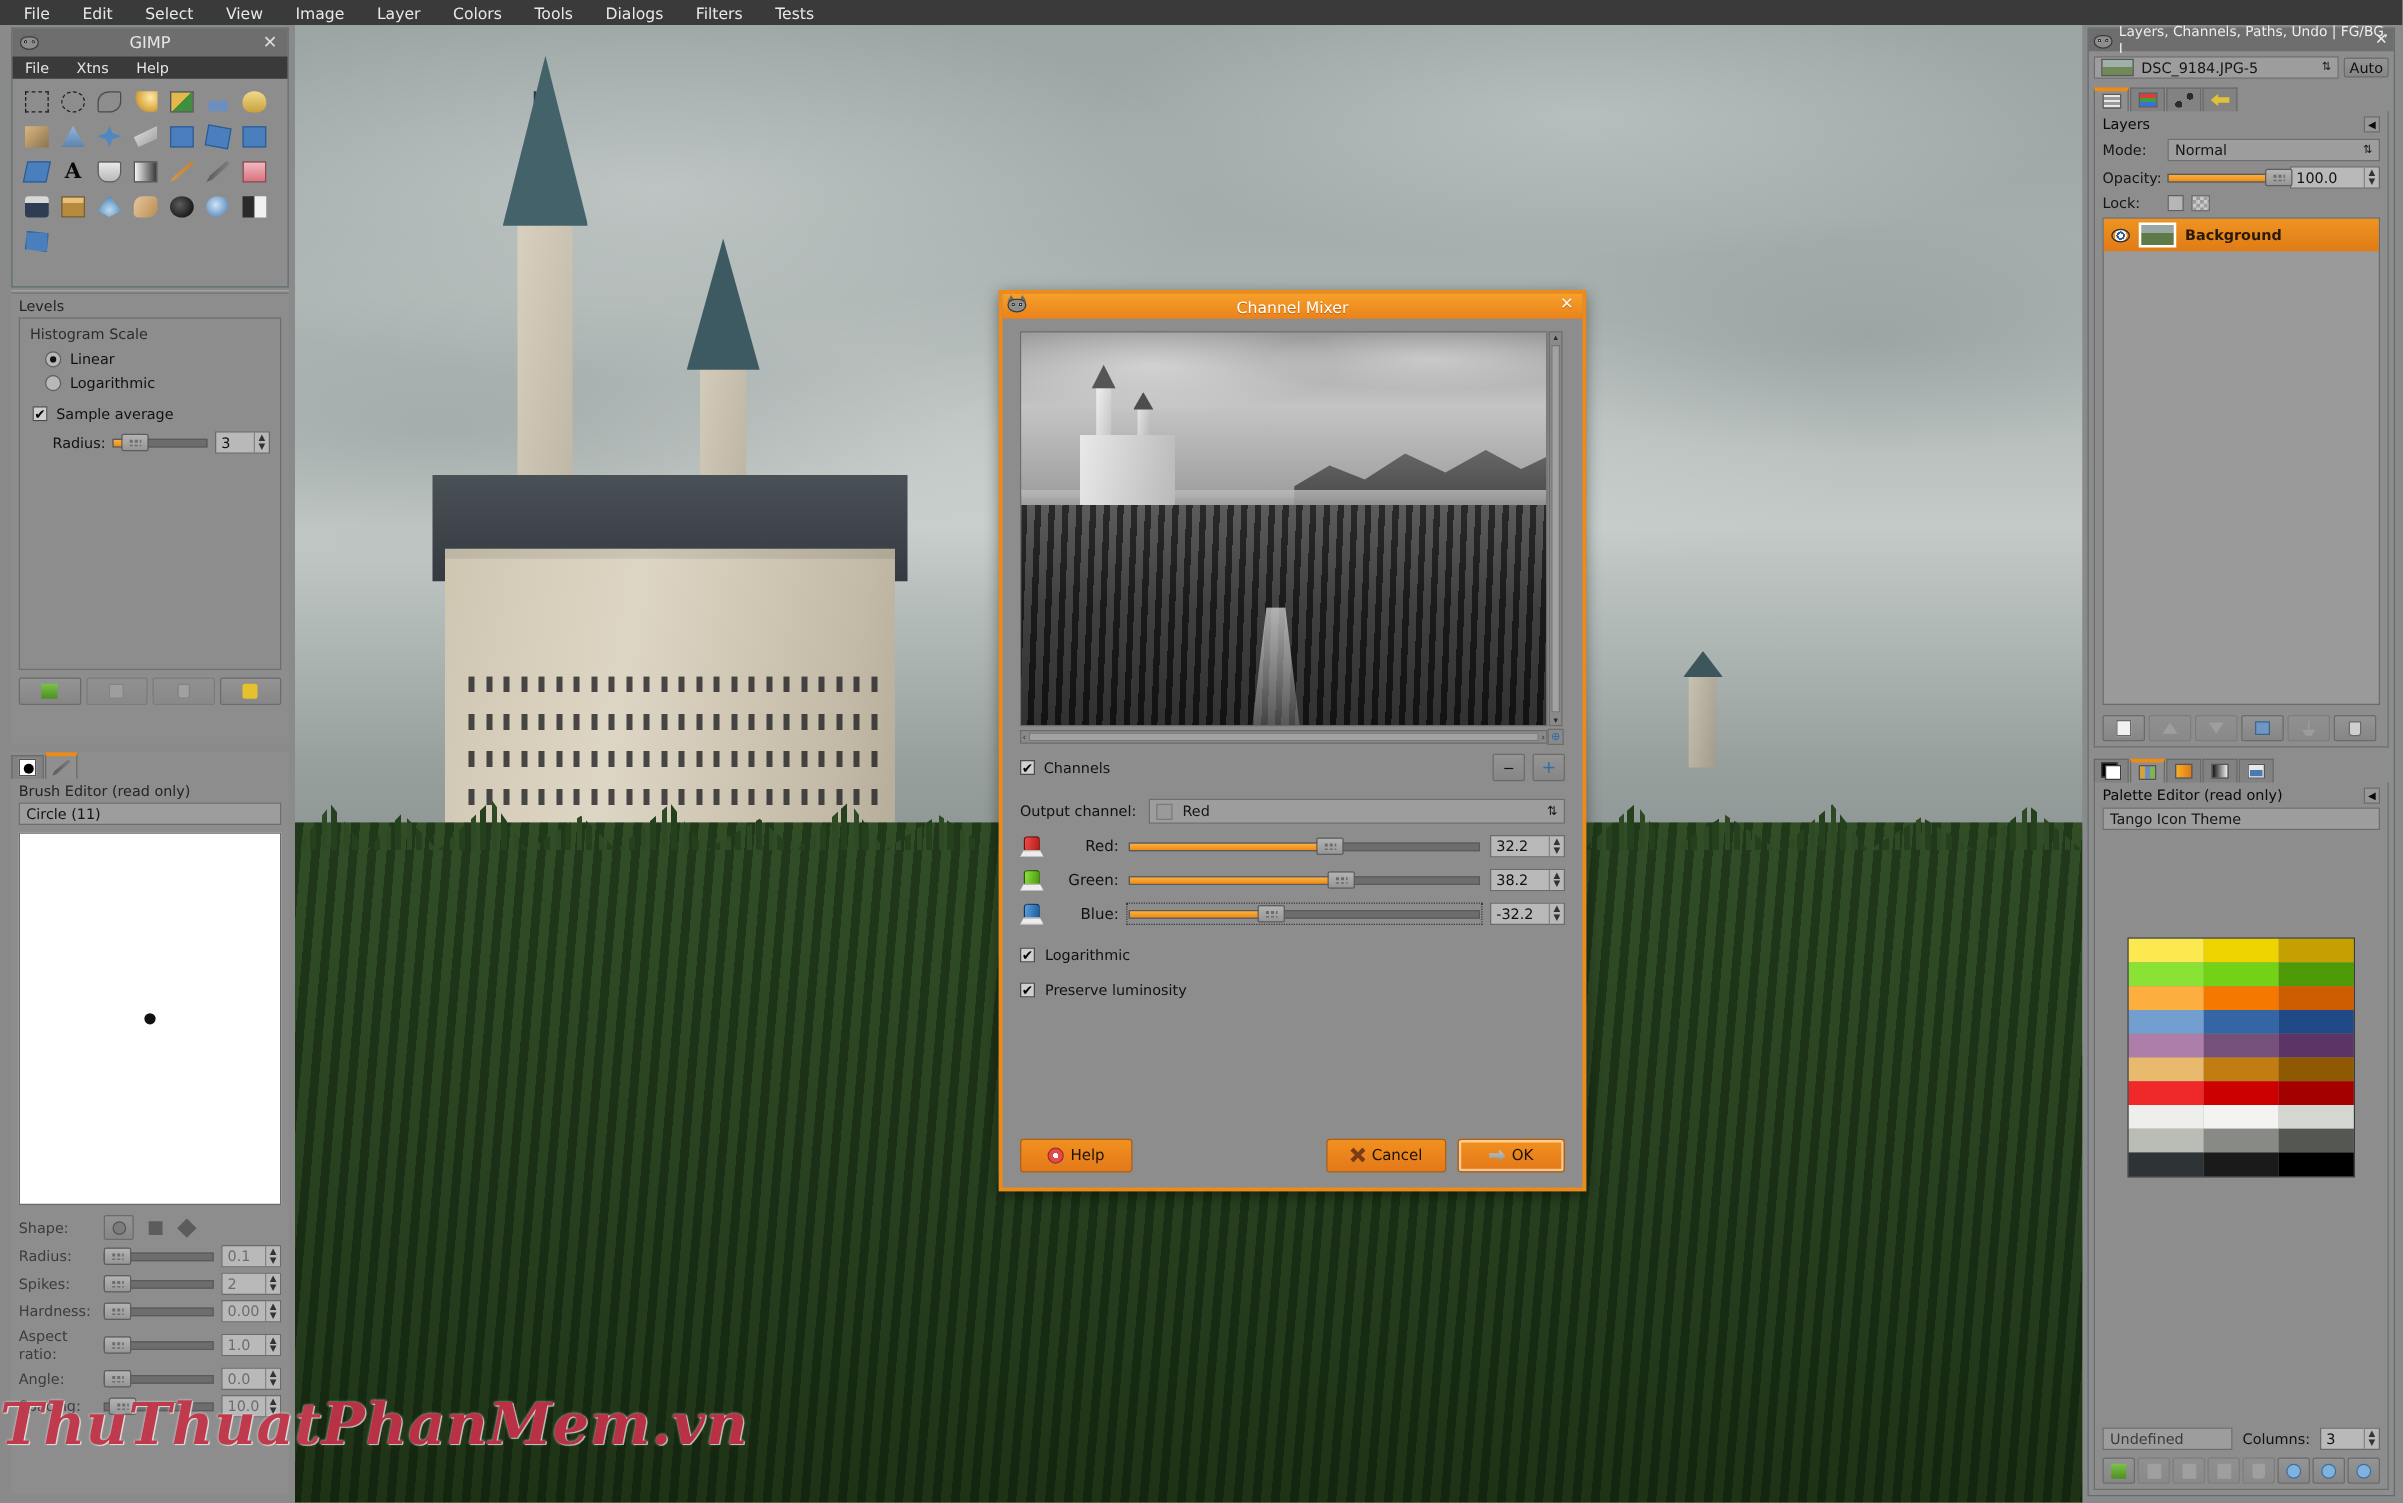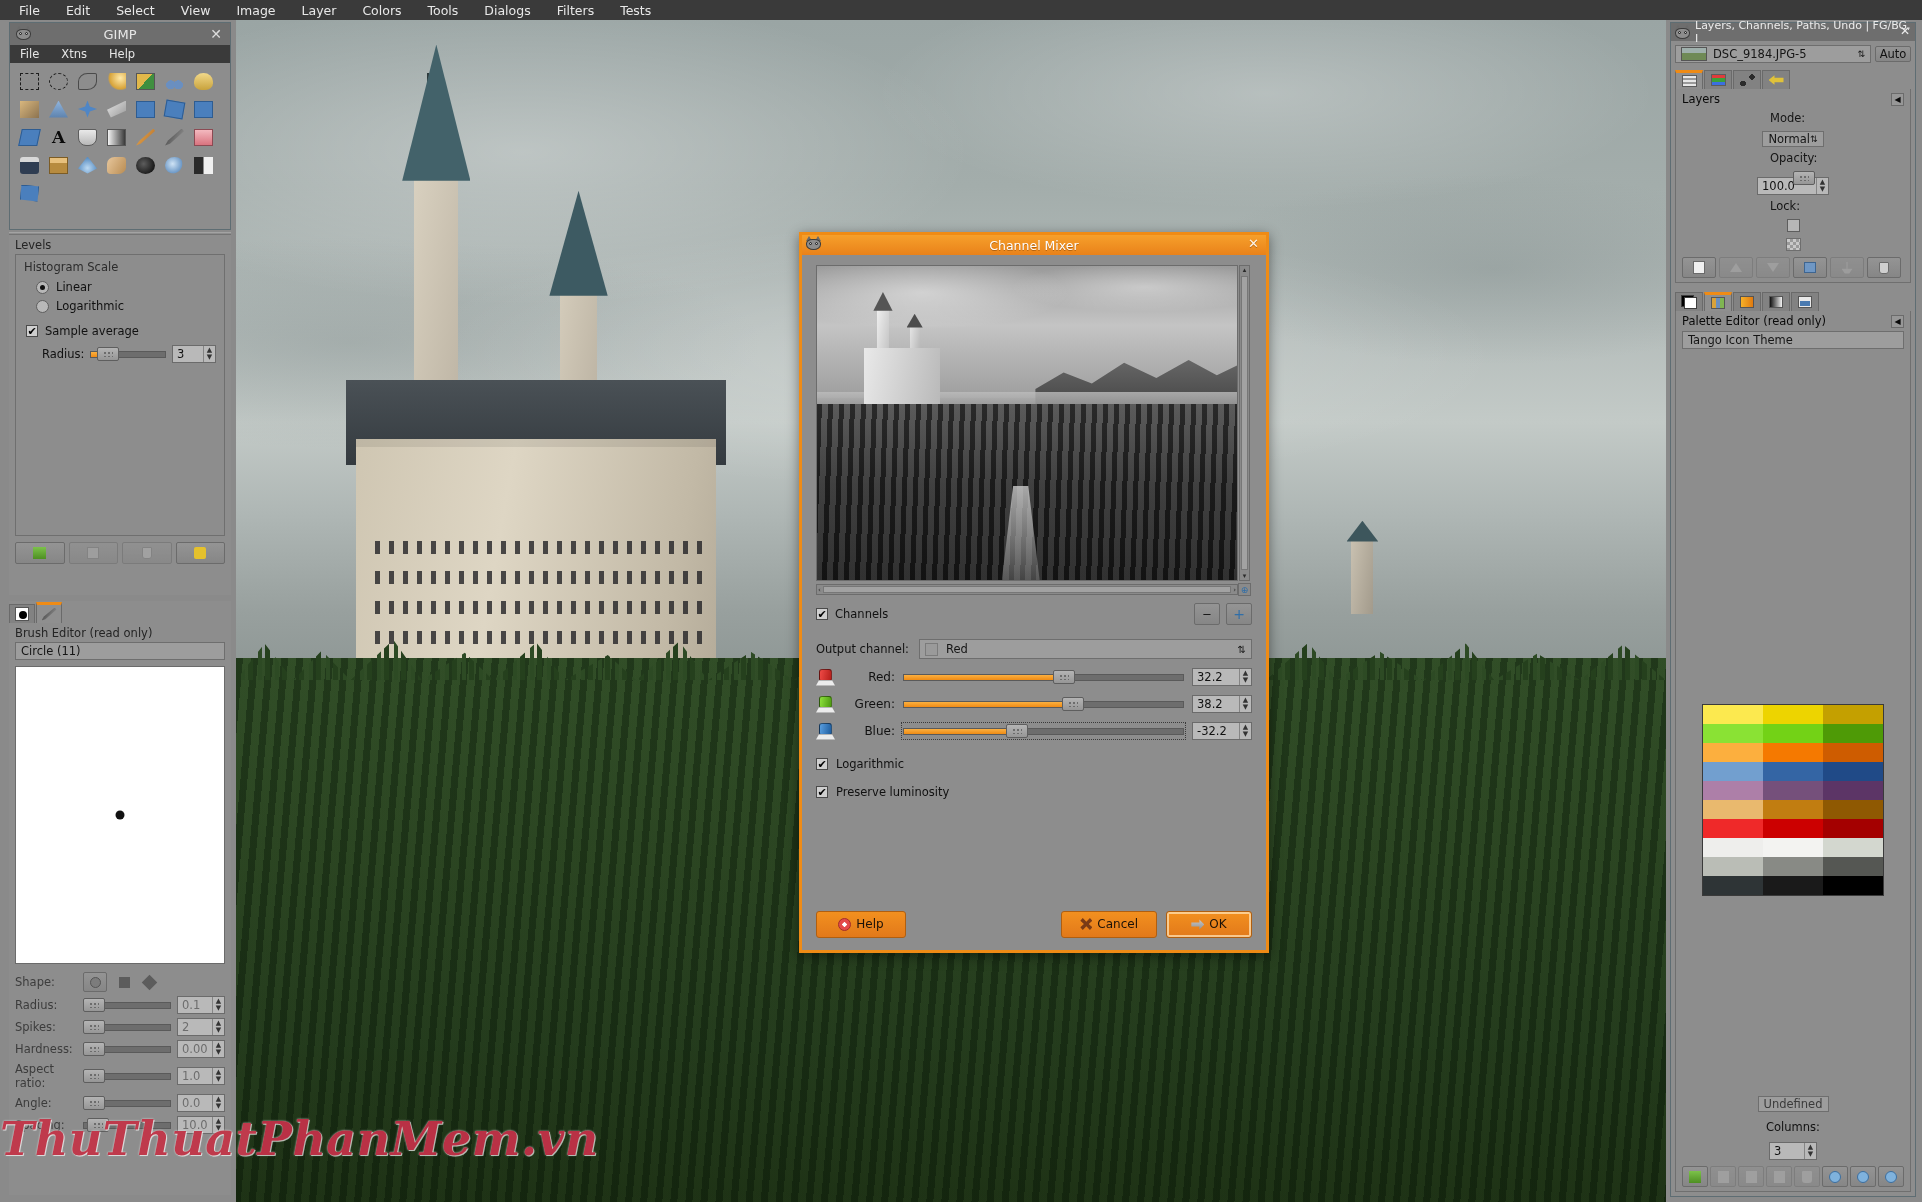--- a/index.html
+++ b/index.html
@@ -303,21 +303,21 @@
   .img-select { display:flex; align-items:center; gap:4px; padding: 4px; }
   .thumb-sm { width:26px; height:14px; border:1px solid #555;
     background: linear-gradient(to bottom,#9fb0ac 0 45%, #6f8a56 45% 100%); flex:0 0 auto; }
   .dock-tabs { display:flex; align-items:flex-end; height:22px; padding-left:4px; gap:1px; }
   .dtab { width:28px; height:19px; background:#828282; border:1px solid #6a6a6a; border-bottom:none;
     display:flex; align-items:center; justify-content:center; }
   .dtab.active { background:#8f8f8f; border-top:3px solid #ef8b15; }
   .layers-hdr { display:flex; align-items:center; justify-content:space-between; padding: 3px 6px; font-size:11.5px; }
   .arrowbtn { width:13px; height:13px; background:#979797; border:1px solid #6b6b6b;
     display:flex; align-items:center; justify-content:center; font-size:8px; }
-  .row { display:flex; align-items:center; gap:6px; padding: 2px 6px; flex-direction: column; }
+  .row { display:flex; align-items:center; gap:6px; padding: 2px 6px; }
   .row .k { width: 46px; font-size:11.5px; color:#151515; }
   .layerlist { margin: 3px 6px 0; border:1px solid #6b6b6b; background:#9a9a9a; flex: 1; min-height: 0; }
   .layer-item {
     display:flex; align-items:center; gap:7px; height:26px; padding: 0 6px;
     background: linear-gradient(to bottom,#ef9322,#e07b16); color:#2a1a08; font-size:11.5px; font-weight:bold;
   }
   .layer-thumb { width:30px; height:20px; border:2px solid #fff;
     background: linear-gradient(to bottom,#97a8a6 0 40%, #5f7a49 40% 100%); flex:0 0 auto; }
   .btnrow { display:flex; gap:3px; padding: 4px 6px; }
   .btnrow .btn { width: 34px; height: 21px; }
@@ -783,20 +783,27 @@
           <span class="val">100.0</span>
           <span class="arrows">▲<br>▼</span>
         </span>
       </div>
       <div class="row">
         <span class="k">Lock:</span>
         <span style="width:13px;height:13px;background:#b6b6b6;border:1px solid #5e5e5e;display:inline-block;"></span>
         <span style="width:15px;height:13px;display:inline-block;background-image:linear-gradient(45deg,#9a9a9a 25%,transparent 25%,transparent 75%,#9a9a9a 75%),linear-gradient(45deg,#9a9a9a 25%,#c9c9c9 25%,#c9c9c9 75%,#9a9a9a 75%);background-size:6px 6px;background-position:0 0,3px 3px;border:1px solid #6e6e6e;"></span>
       </div>
 
+      <div class="layerlist" style="height:390px;margin-bottom:4px;">
+        <div class="layer-item">
+          <i class="eye-ico"></i>
+          <i class="layer-thumb"></i>
+          <span>Background</span>
+        </div>
+      </div>
 
       <div class="btnrow">
         <div class="btn">
           <i style="width:12px;height:13px;background:#f0f0f0;border:1px solid #6a6a6a;"></i>
         </div>
         <div class="btn dis">
           <i style="width:0;height:0;border-left:6px solid transparent;border-right:6px solid transparent;border-bottom:9px solid #b3b3b3;"></i>
         </div>
         <div class="btn dis">
           <i style="width:0;height:0;border-left:6px solid transparent;border-right:6px solid transparent;border-top:9px solid #b3b3b3;"></i>

